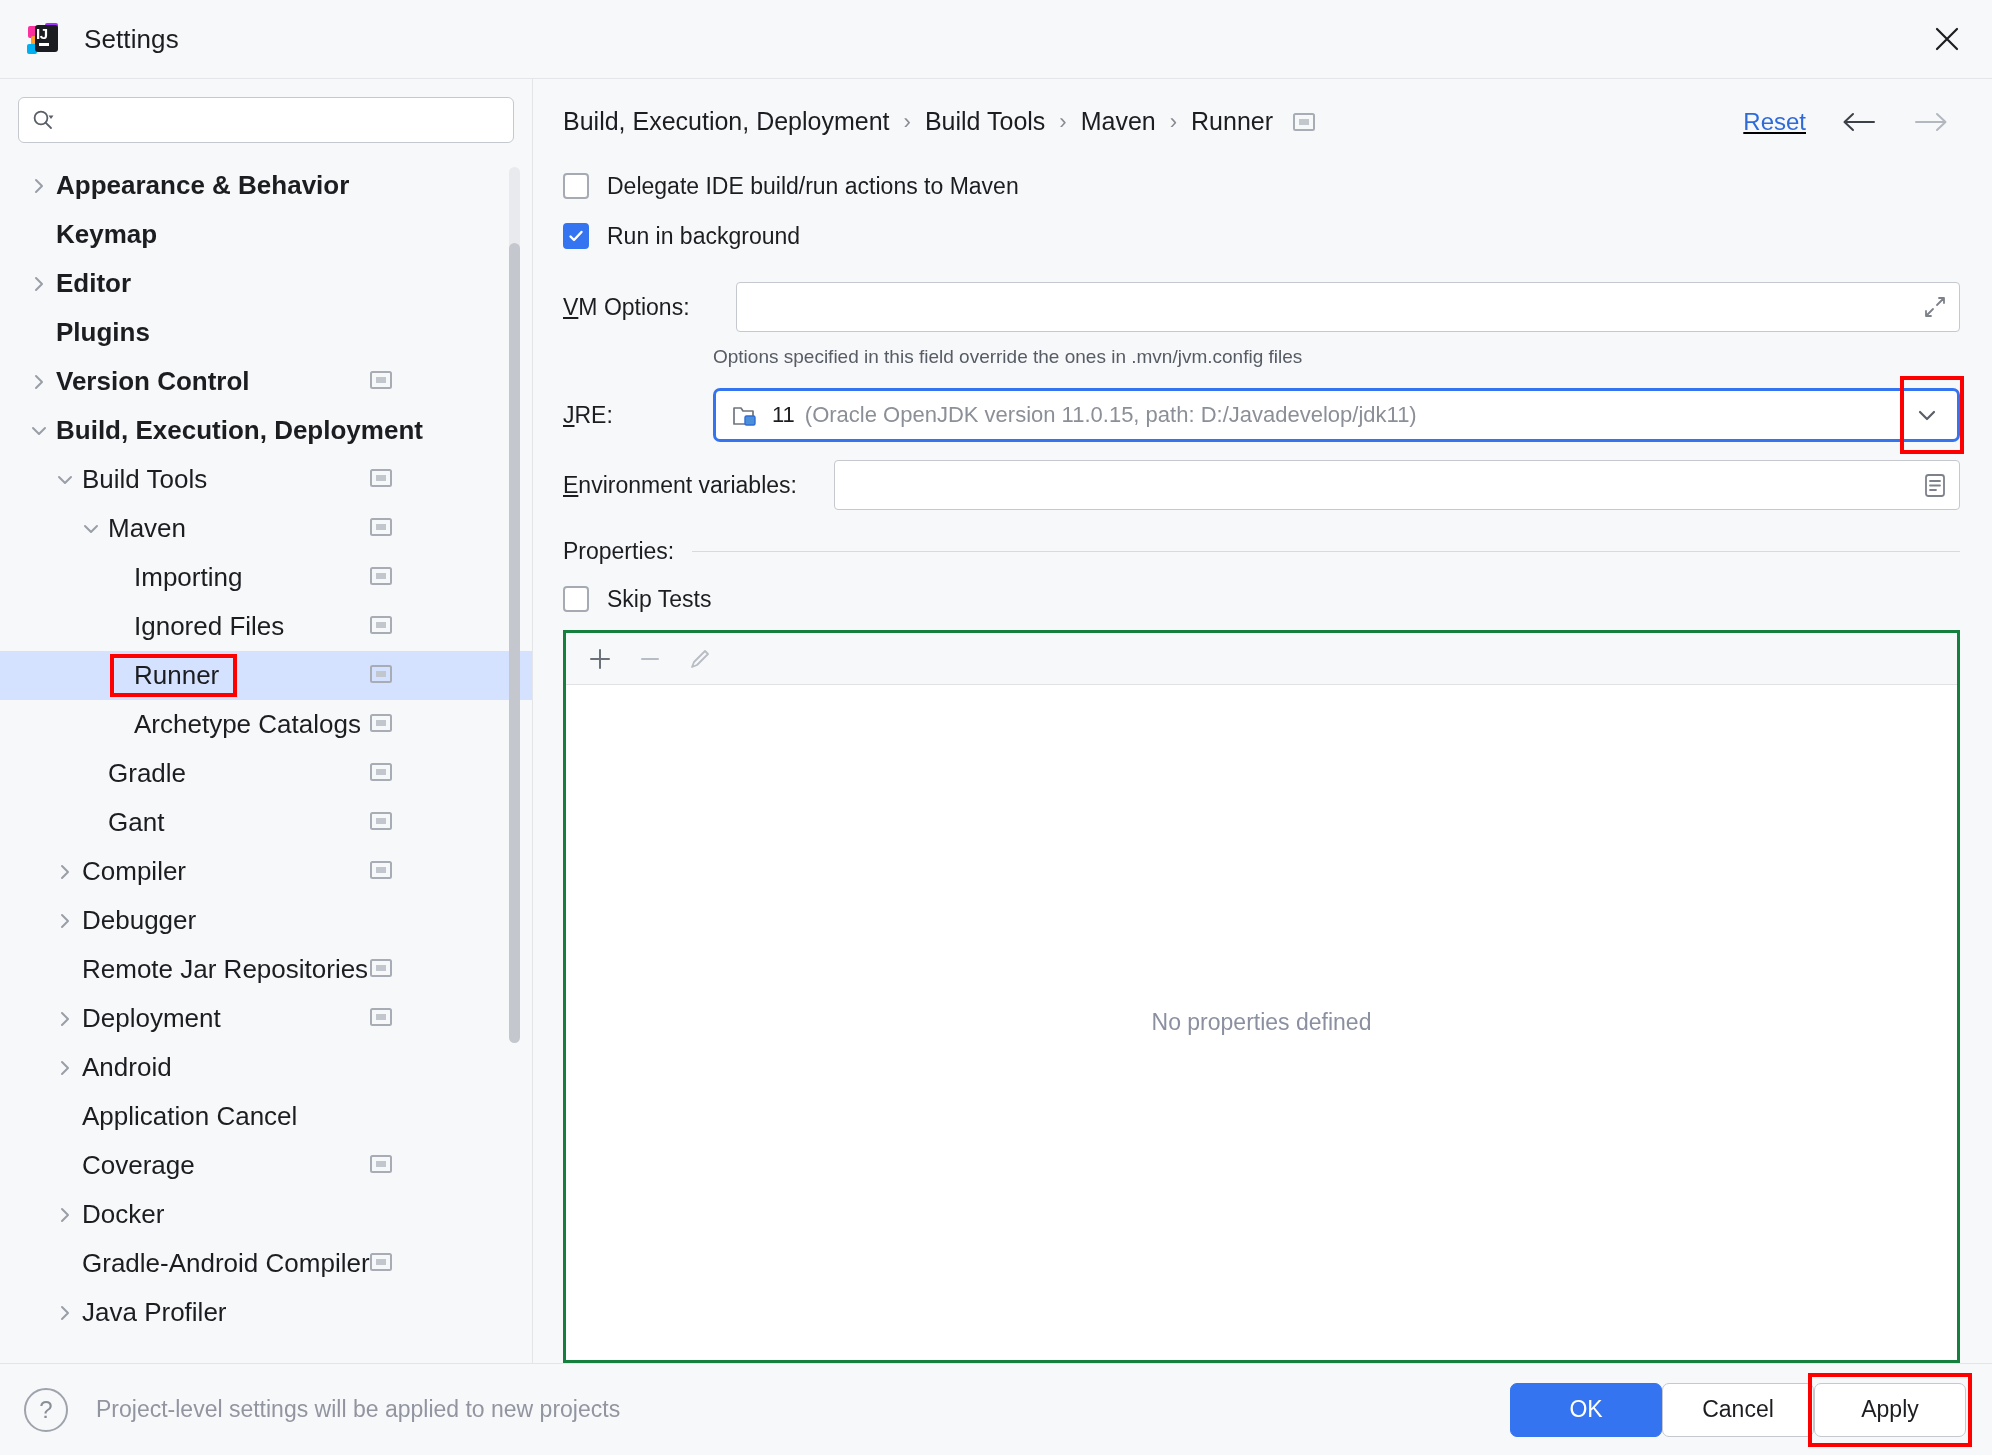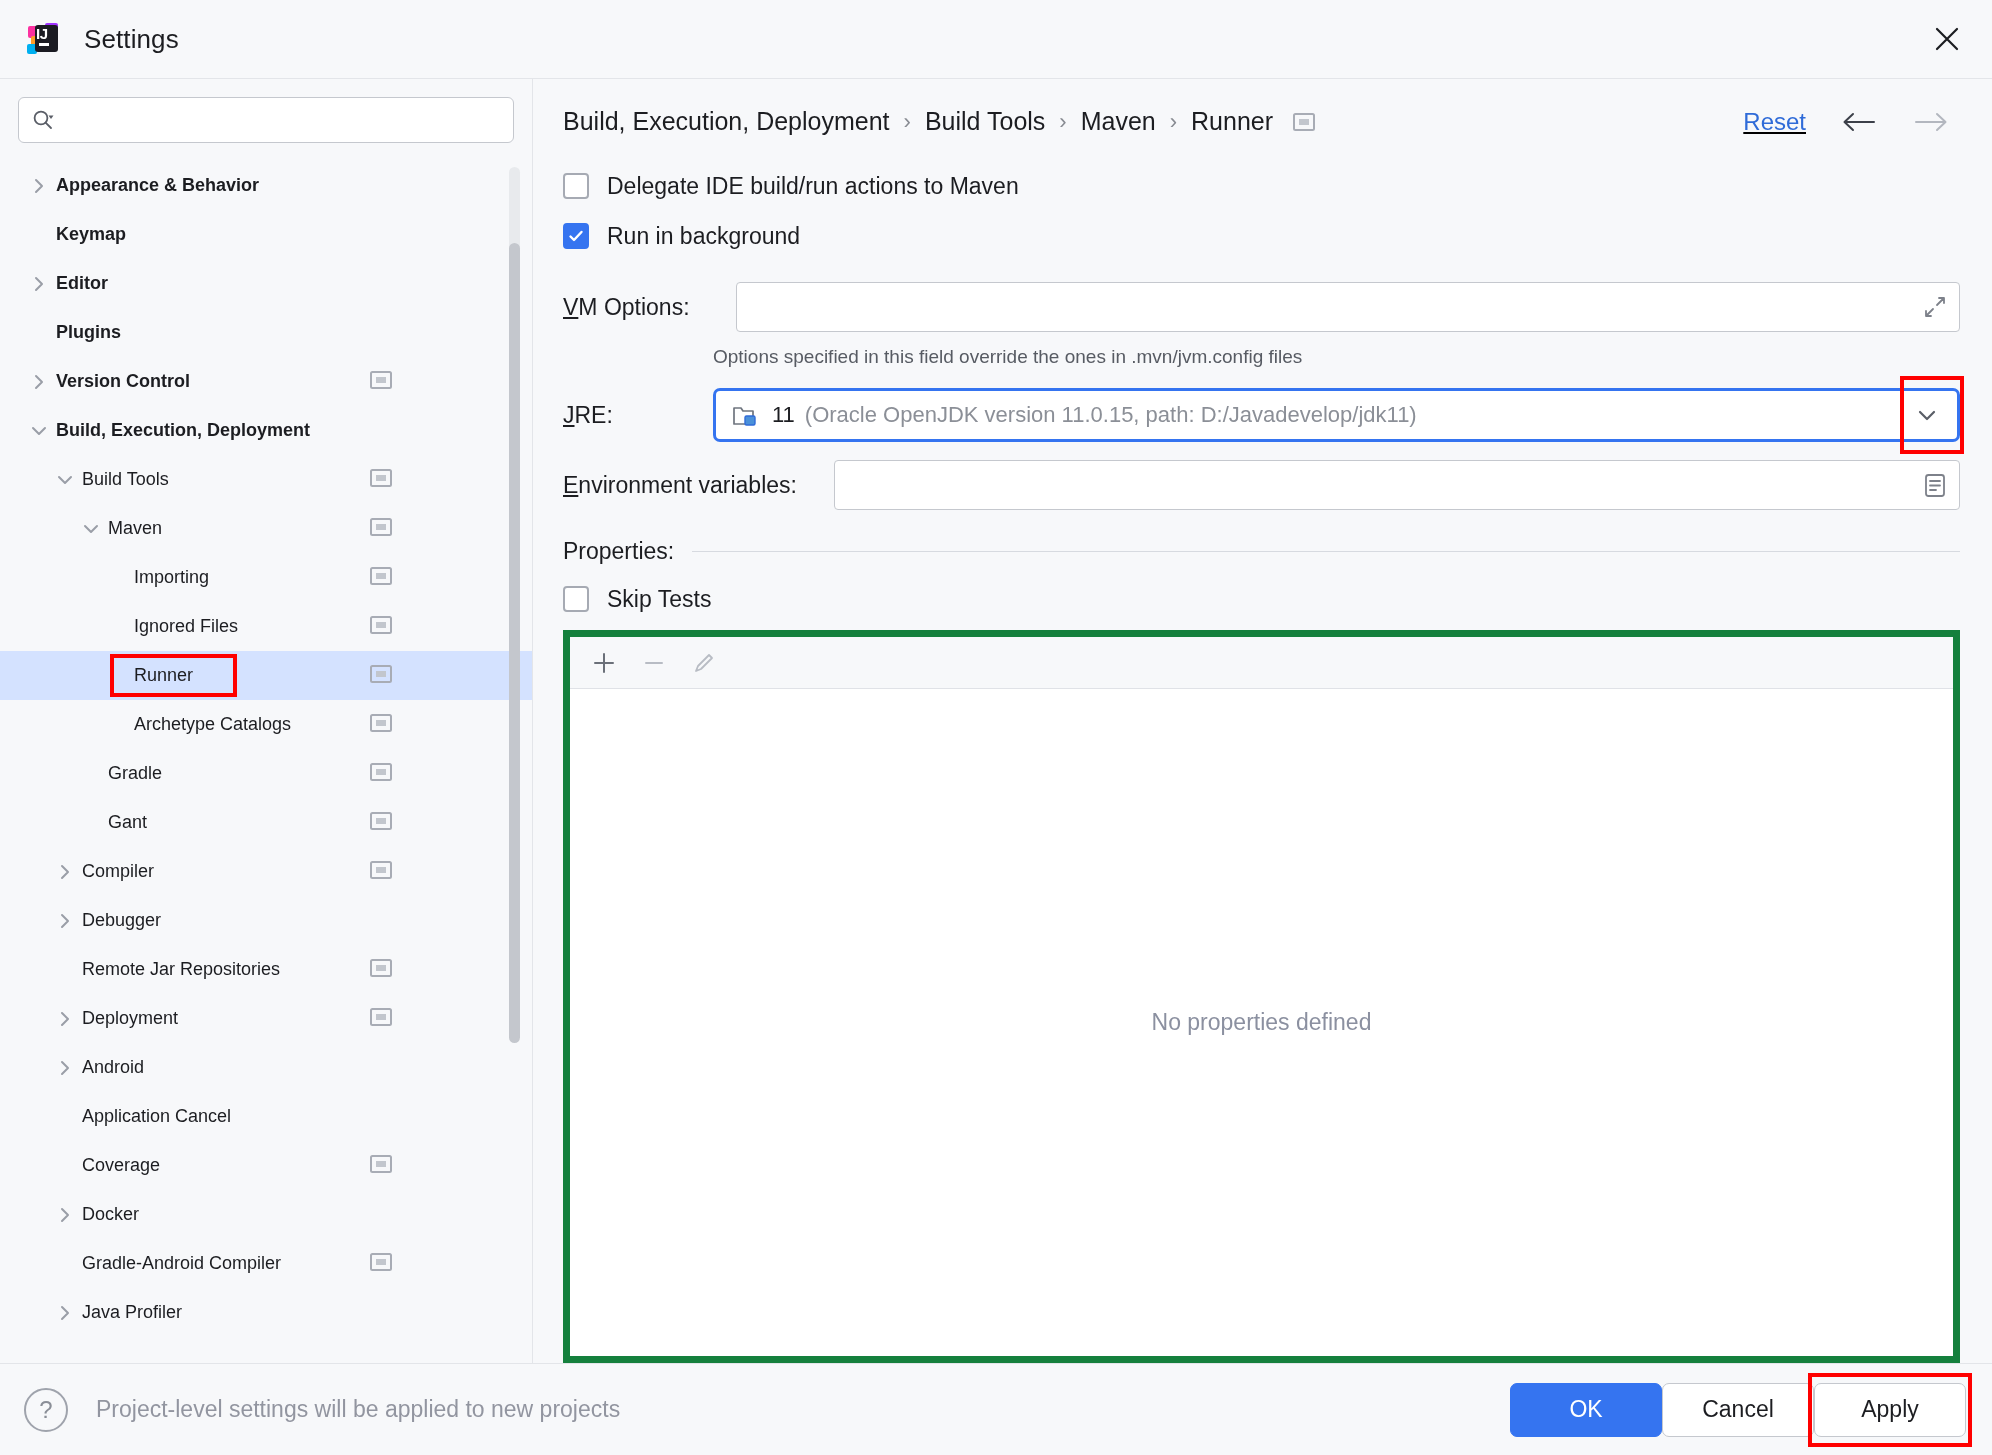--- a/index.html
+++ b/index.html
@@ -91,21 +91,21 @@
   }
   .tree-item {
     height: 49px; display: flex; align-items: center;
     position: relative; cursor: pointer; padding-right: 30px;
   }
   .tree-item.selected { background: #d4e2ff; }
   .tree-arrow {
     width: 34px; min-width: 34px; display: flex; align-items: center; justify-content: center;
   }
   .tree-label {
-    font-size: 18px; color: #1c1d21; white-space: nowrap;
+    font-size: 26px; color: #1c1d21; white-space: nowrap;
   }
   .tree-item.lvl0 .tree-label { font-weight: bold; }
   .tree-item.lvl0 { padding-left: 22px; }
   .tree-item.lvl1 { padding-left: 48px; }
   .tree-item.lvl2 { padding-left: 74px; }
   .tree-item.lvl3 { padding-left: 100px; }
   .badge-proj {
     position: absolute; right: 140px; top: 50%; transform: translateY(-50%);
   }
   .runner-annot {
@@ -179,21 +179,21 @@
     position: absolute; right: -4px; top: -12px; width: 64px; height: 78px;
     border: 4px solid #f00; pointer-events: none;
   }
 
   .props-title-row { display: flex; align-items: center; margin-top: 28px; }
   .props-title { font-size: 23px; color: #1c1d21; margin-right: 18px; }
   .props-rule { flex: 1; height: 1px; background: #d7dae0; }
 
   .props-panel {
     margin-top: 3px; flex: 1; display: flex; flex-direction: column;
-    border: 7px solid #15803d; background: #fff; min-height: 0;
+    border: 3px solid #15803d; background: #fff; min-height: 0;
   }
   .props-toolbar {
     height: 52px; display: flex; align-items: center; gap: 6px;
     padding-left: 12px; background: #f7f8fa; border-bottom: 1px solid #e0e2e7;
   }
   .tb-btn {
     width: 44px; height: 40px; display: flex; align-items: center; justify-content: center;
     cursor: pointer; border-radius: 4px;
   }
   .props-empty {

